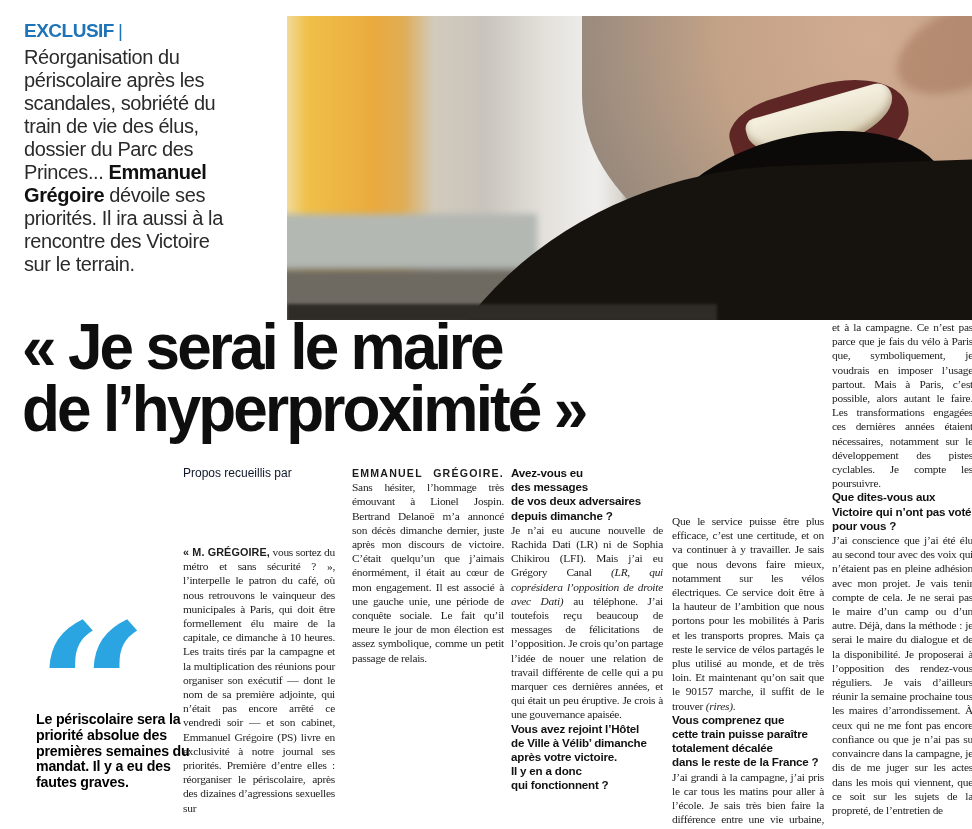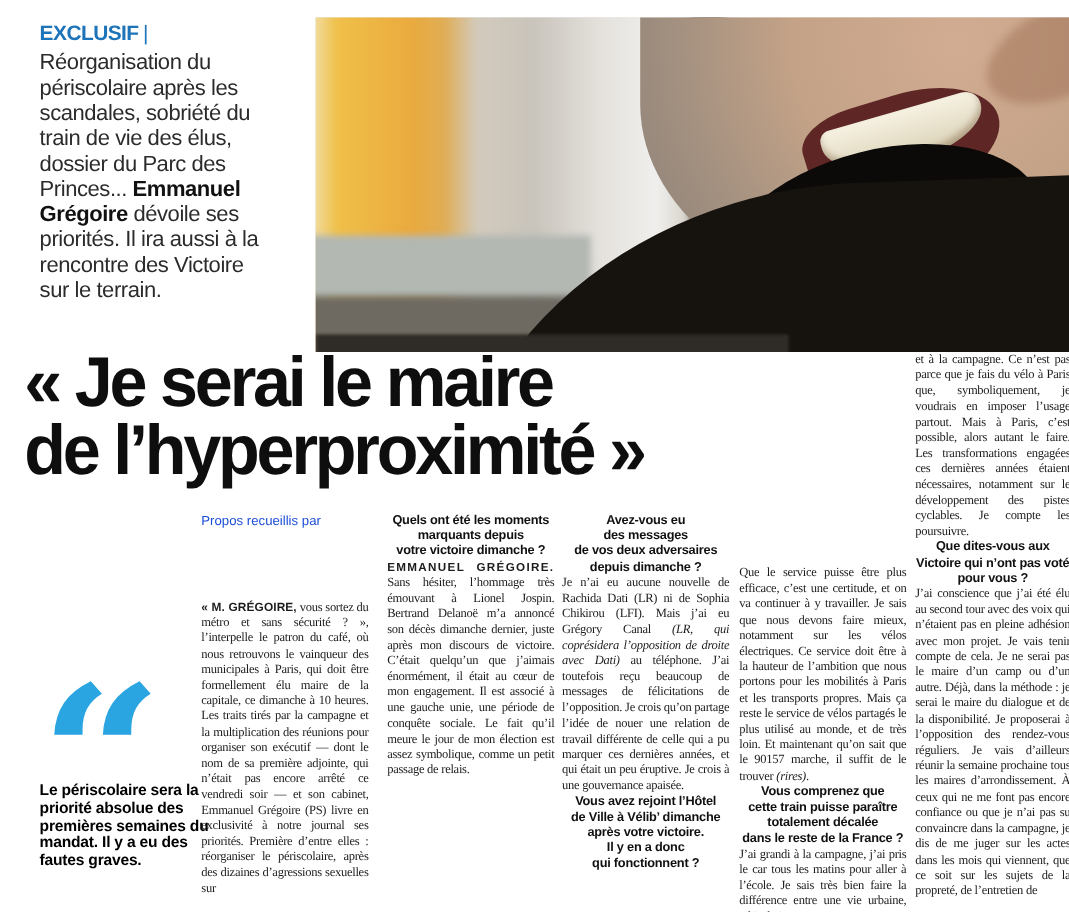--- a/index.html
+++ b/index.html
@@ -2,21 +2,21 @@
 <html lang="fr"><head>
 <meta charset="utf-8">
 <style>
   html,body{margin:0;padding:0;}
   body{
     width:972px;height:829px;position:relative;overflow:hidden;
     background:#ffffff;color:#1b1b1b;
     font-family:"Liberation Serif",serif;
   }
   
-  .kicker{position:absolute;left:36px;top:20px;width:214px;}
+  .kicker{position:absolute;left:24px;top:20px;width:214px;}
   .kicker-label-row{font-family:"Liberation Sans",sans-serif;font-weight:bold;
     font-size:19px;letter-spacing:-0.5px;color:#1e74b8;}
   .kicker-sep{font-weight:normal;color:#1e74b8;margin-left:4px;}
   .kicker-text{margin:4px 0 0 0;font-family:"Liberation Sans",sans-serif;
     font-size:20px;line-height:23px;letter-spacing:-0.4px;color:#2b2b2b;}
   .kicker-text b{color:#111;}
   
   .photo{position:absolute;left:247px;top:0;width:725px;height:304px;overflow:hidden;background:#d5cfc6;}
   .photo *{position:absolute;}
   .ph-bg{left:-10px;top:-10px;width:745px;height:324px;filter:blur(2.5px);
@@ -43,41 +43,41 @@
   .ph-sweater{left:110px;top:150px;width:780px;height:400px;background:#16120e;
     border-radius:50% 20% 0 12% / 85% 35% 0 10%;transform:rotate(-2deg);}
   .ph-bottom{left:0;top:288px;width:430px;height:18px;background:#2f2b26;filter:blur(1.5px);}
   
   .headline{position:absolute;left:22px;top:316px;width:840px;margin:0;
     font-family:"Liberation Sans",sans-serif;font-weight:bold;
     font-size:64px;line-height:62px;letter-spacing:-3px;color:#0e0e0e;
     white-space:pre-line;transform:scaleX(0.97);transform-origin:left top;}
   
   .byline{position:absolute;left:183px;top:466px;width:154px;
-    font-family:"Liberation Sans",sans-serif;font-size:12px;line-height:15px;color:#1d4ed8;}
+    font-family:"Liberation Sans",sans-serif;font-size:12px;line-height:15px;color:#0f172a;}
   .byline .authors{font-weight:bold;white-space:pre-line;display:block;}
   
   .pull-quote{position:absolute;left:36px;top:630px;width:152px;}
   .pq-glyph{display:block;height:76px;overflow:visible;color:#2aa5e1;
     font-family:"DejaVu Serif",serif;font-weight:bold;font-size:170px;line-height:112px;
     transform:scaleX(1.15);transform-origin:left top;}
   .pq-text{margin:6px 0 16px 0;font-family:Liberation Sans, sans-serif;font-weight:bold;
     font-size:14.2px;line-height:15.8px;letter-spacing:-0.2px;color:#000000;width:156px;}
   
   .col{position:absolute;top:466px;width:152px;font-size:11.4px;line-height:14.2px;
     letter-spacing:-0.25px;text-align:justify;color:#1c1c1c;hyphens:auto;}
   .col p{margin:0 0 0 0;}
   .col1{left:183px;top:545px;}
   .col2{left:352px;}
   .col3{left:511px;}
   .col4{left:672px;margin-top:48px;}
   .col5{left:832px;top:320px;width:141px;}
   .q{font-family:"Liberation Sans",sans-serif;font-weight:bold;
     font-size:11.6px;line-height:14.2px;letter-spacing:-0.2px;
-    text-align:center;white-space:pre-line;margin:9px 0 3px 0;color:#111;}
+    text-align:left;white-space:pre-line;margin:9px 0 3px 0;color:#111;}
   .lead-bold{font-family:"Liberation Sans",sans-serif;font-weight:bold;
     font-size:10.8px;letter-spacing:0.1px;font-style:normal;}
   .name-bold{font-family:"Liberation Sans",sans-serif;font-weight:bold;
     font-size:10.6px;letter-spacing:1.2px;font-style:normal;margin-top:40px;}
   .it{font-style:italic;}
 </style>
 </head>
 <body>
 
 <main class="page">
@@ -115,23 +115,20 @@
   <div class="pull-quote">
     <span class="pq-glyph">“</span>
     <p class="pq-text">Le périscolaire sera la priorité absolue des premières semaines du mandat. Il y a eu des fautes graves.</p>
   </div>
 
   <section class="col col1">
     <p><b class="lead-bold">« M. GRÉGOIRE,</b><span> vous sortez du métro et sans sécurité ? », l’interpelle le patron du café, où nous retrouvons le vainqueur des municipales à Paris, qui doit être formellement élu maire de la capitale, ce dimanche à 10 heures. Les traits tirés par la campagne et la multiplication des réunions pour organiser son exécutif — dont le nom de sa première adjointe, qui n’était pas encore arrêté ce vendredi soir — et son cabinet, Emmanuel Grégoire (PS) livre en exclusivité à notre journal ses priorités. Première d’entre elles : réorganiser le périscolaire, après des dizaines d’agressions sexuelles sur</span></p>
   </section>
 
   <section class="col col2">
-    <p class="q">Quels ont été les moments
-marquants depuis
-votre victoire dimanche ?</p>
     <p><b class="name-bold">EMMANUEL GRÉGOIRE.</b><span> Sans hésiter, l’hommage très émouvant à Lionel Jospin. Bertrand Delanoë m’a annoncé son décès dimanche dernier, juste après mon discours de victoire. C’était quelqu’un que j’aimais énormément, il était au cœur de mon engagement. Il est associé à une gauche unie, une période de conquête sociale. Le fait qu’il meure le jour de mon élection est assez symbolique, comme un petit passage de relais.</span></p>
   </section>
 
   <section class="col col3">
     <p class="q" style="margin-top:0">Avez-vous eu
 des messages
 de vos deux adversaires
 depuis dimanche ?</p>
     <p><span>Je n’ai eu aucune nouvelle de Rachida Dati (LR) ni de Sophia Chikirou (LFI). Mais j’ai eu Grégory Canal </span><i class="it">(LR, qui coprésidera l’opposition de droite avec Dati)</i><span> au téléphone. J’ai toutefois reçu beaucoup de messages de félicitations de l’opposition. Je crois qu’on partage l’idée de nouer une relation de travail différente de celle qui a pu marquer ces dernières années, et qui était un peu éruptive. Je crois à une gouvernance apaisée.</span></p>
     <p class="q">Vous avez rejoint l’Hôtel

